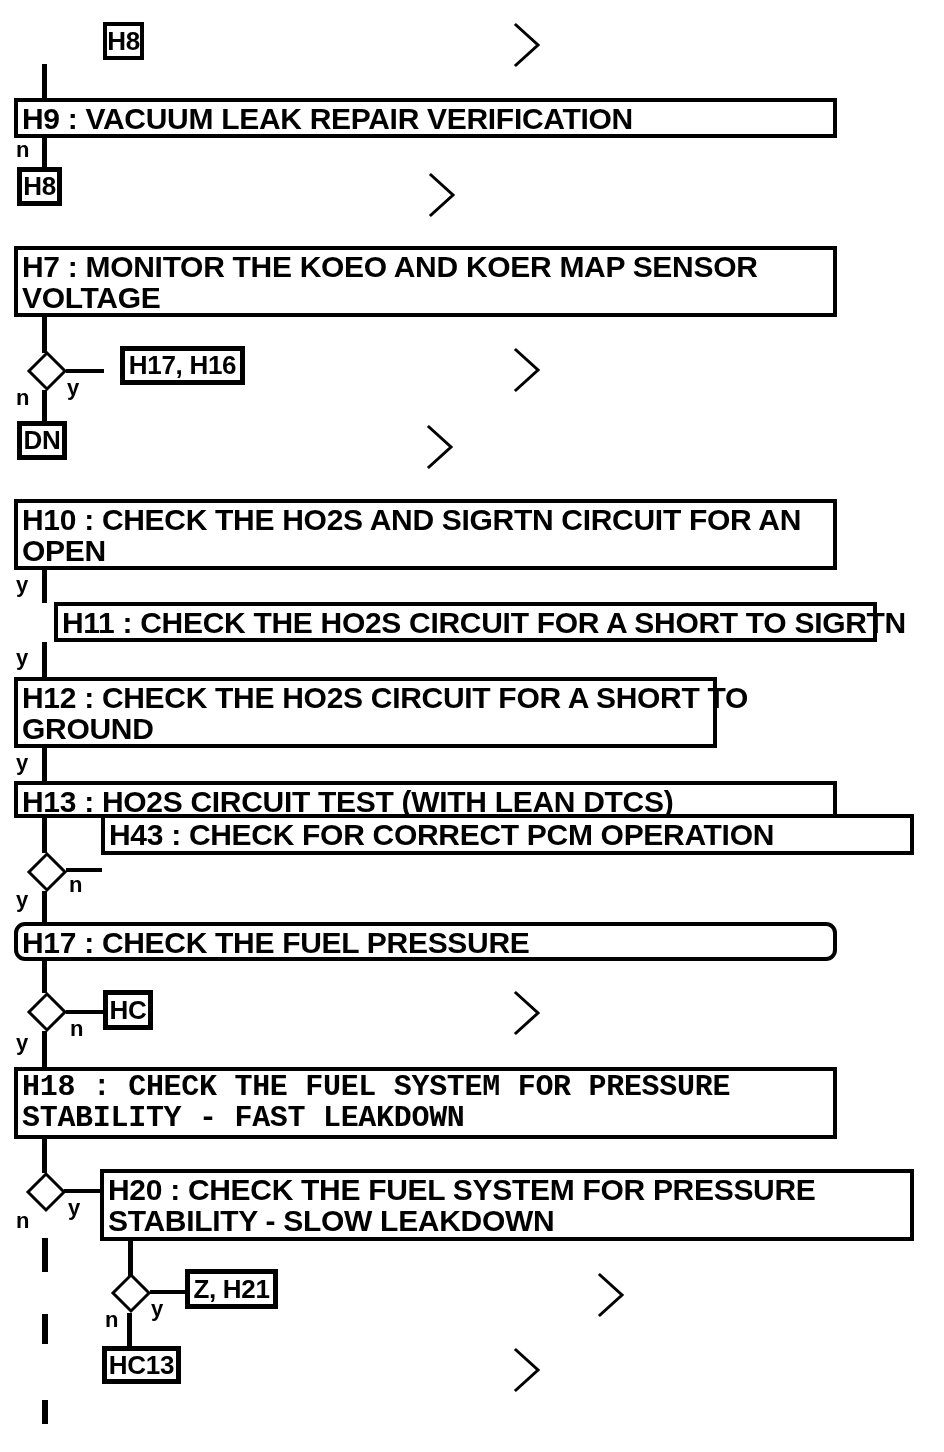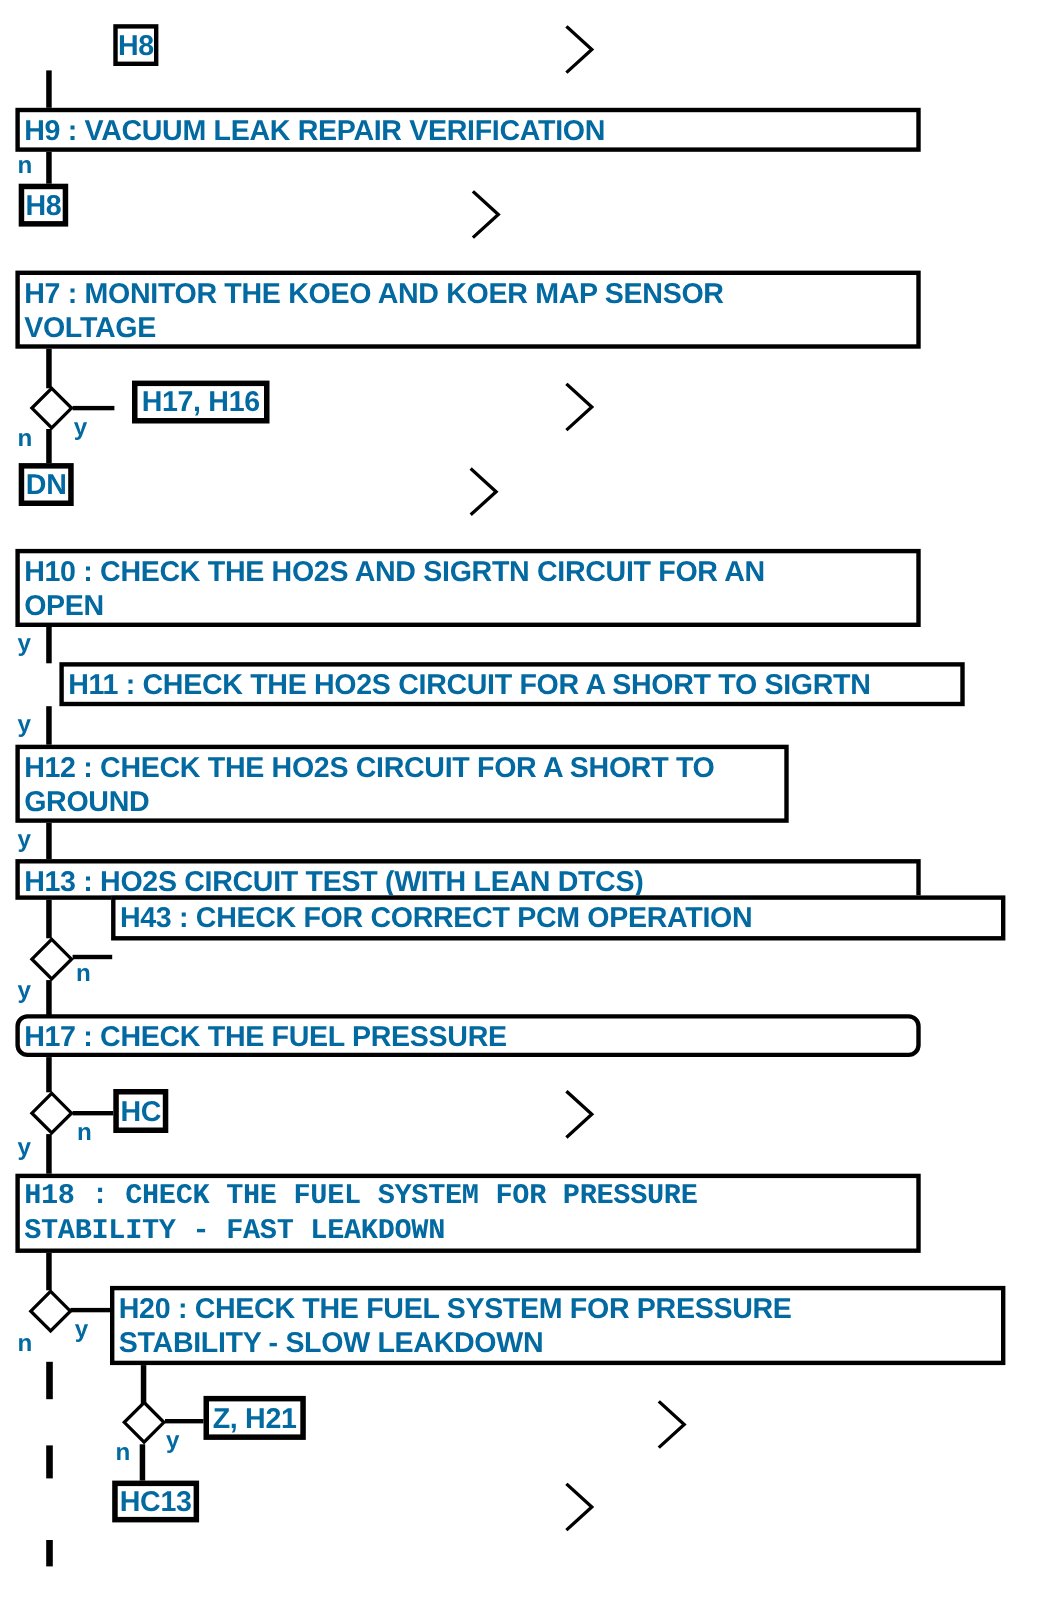--- a/index.html
+++ b/index.html
@@ -1,24 +1,24 @@
 <!DOCTYPE html>
 <html><head>
 <meta charset="utf-8">
 <style>
   html,body { margin:0; padding:0; background:#ffffff; }
   .canvas {
     position:relative; width:944px; height:1452px; background:#ffffff;
-    font-family:"Liberation Sans", sans-serif; color:#0369a1; overflow:hidden;
+    font-family:"Liberation Sans", sans-serif; color:#000000; overflow:hidden;
   }
   
   .pbox {
     position:absolute; box-sizing:border-box;
     border:4px solid #000; background:#fff;
-    font-weight:bold; font-size:26px; line-height:31px;
+    font-weight:bold; font-size:30px; line-height:31px;
     letter-spacing:-0.3px; padding:1px 4px; white-space:nowrap;
   }
   .pbox span { display:block; }
   
   .sbox {
     position:absolute; box-sizing:border-box;
     border:5px solid #000; background:#fff;
     font-weight:bold; font-size:26px; letter-spacing:-0.3px;
     display:flex; align-items:center; justify-content:center; white-space:nowrap;
   }

